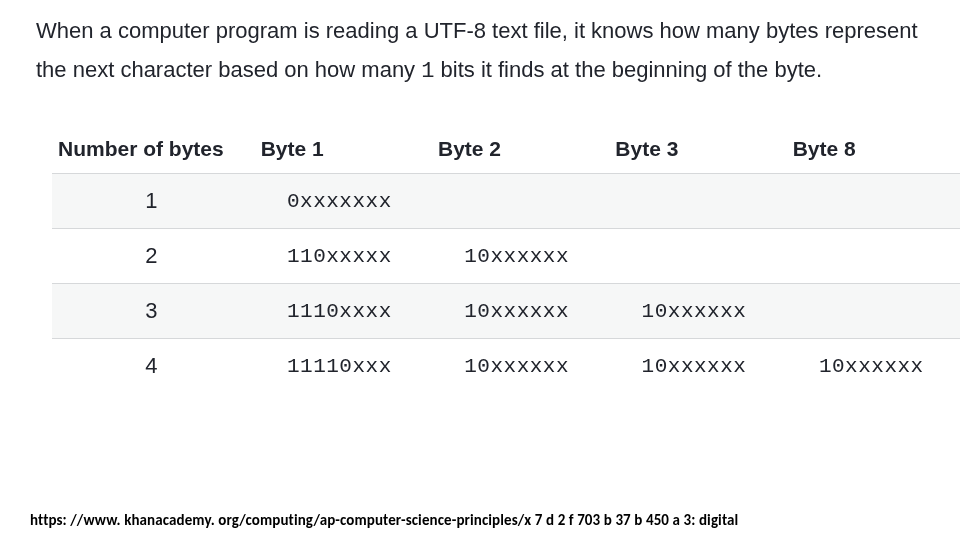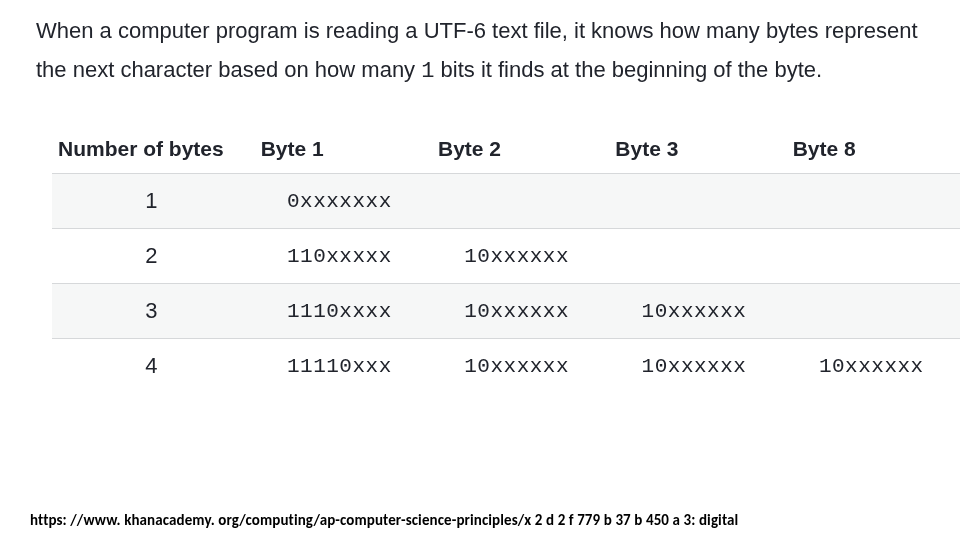--- a/index.html
+++ b/index.html
@@ -90,21 +90,21 @@
     letter-spacing: 0.1px;
   }
 </style>
 </head>
 <body>
 
 <div class="slide">
 
 
   <p class="intro">
-    <span>When a computer program is reading a UTF-6 text file, it knows how many bytes represent the next character based on how many </span><span class="code1">1</span><span> bits it finds at the beginning of the byte.</span>
+    <span>When a computer program is reading a UTF-8 text file, it knows how many bytes represent the next character based on how many </span><span class="code1">1</span><span> bits it finds at the beginning of the byte.</span>
   </p>
 
   <table>
     <thead>
       <tr>
         <th class="nb">Number of bytes</th>
         <th>Byte 1</th>
         <th>Byte 2</th>
         <th>Byte 3</th>
         <th>Byte 8</th>
@@ -136,16 +136,16 @@
         <td class="num">4</td>
         <td class="byte">11110xxx</td>
         <td class="byte">10xxxxxx</td>
         <td class="byte">10xxxxxx</td>
         <td class="byte">10xxxxxx</td>
       </tr>
     </tbody>
   </table>
 
   <div class="src">
-    <div>https: //www. khanacademy. org/computing/ap-computer-science-principles/x 2 d 2 f 779 b 37 b 450 a 3: digital</div>
+    <div>https: //www. khanacademy. org/computing/ap-computer-science-principles/x 7 d 2 f 703 b 37 b 450 a 3: digital</div>
   </div>
 
 </div>
 
 </body></html>

